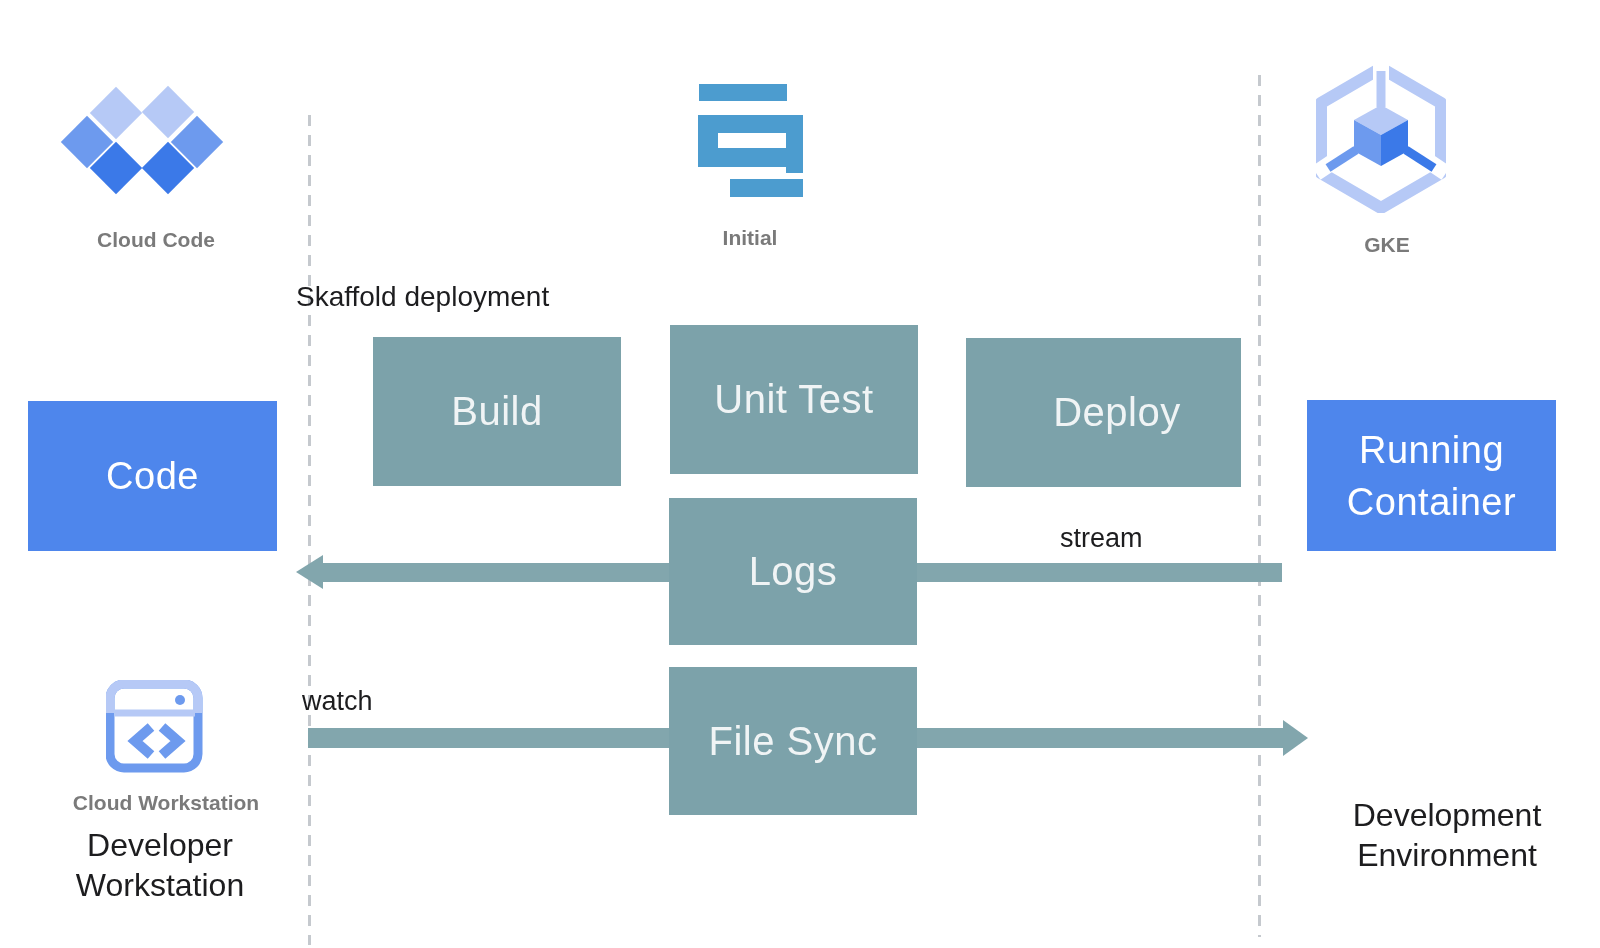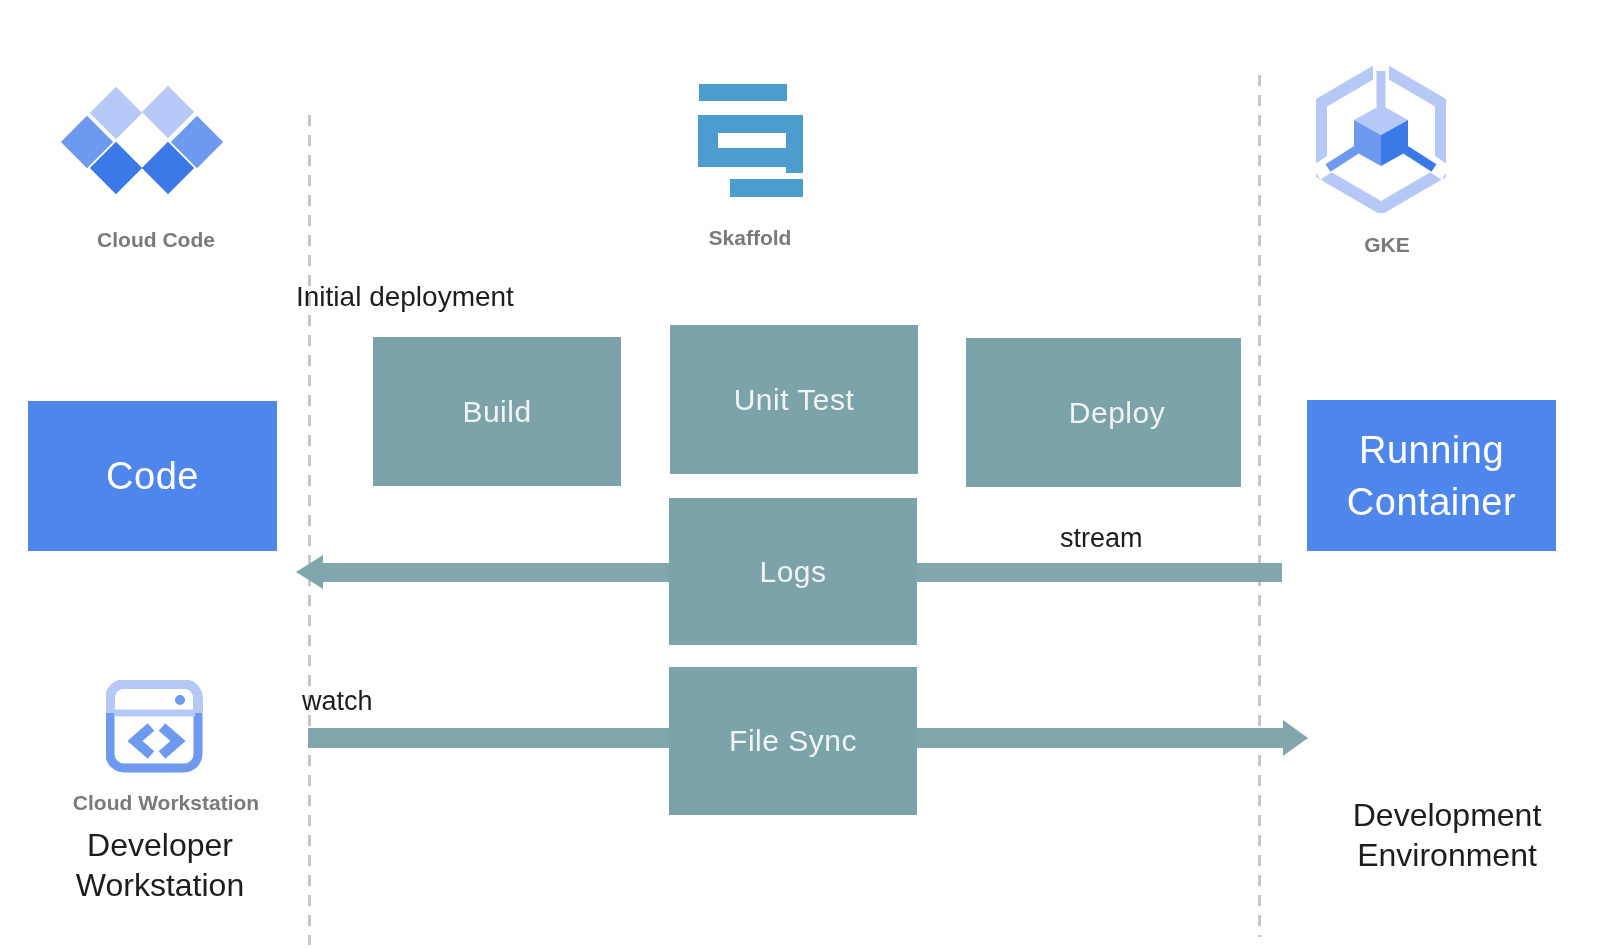--- a/index.html
+++ b/index.html
@@ -12,21 +12,21 @@
   
   .dash-line {
     position:absolute; width:3px;
     background:repeating-linear-gradient(to bottom, var(--dash-gray) 0 11px, transparent 11px 20px);
   }
 
   
   .teal-box {
     position:absolute; background:var(--teal);
     display:flex; align-items:center; justify-content:center;
-    color:var(--box-text); font-size:30px; letter-spacing:0.5px;
+    color:var(--box-text); font-size:40px; letter-spacing:0.5px;
   }
   .blue-box {
     position:absolute; background:var(--blue);
     display:flex; flex-direction:column; align-items:center; justify-content:center;
     color:#ffffff; font-size:38px; letter-spacing:0.5px; line-height:52px; text-align:center;
   }
 
   
   .band { position:absolute; background:var(--band); }
   .head-left {
@@ -94,37 +94,37 @@
   <div class="caption" style="left:56px; top:228px; width:200px;">Cloud Code</div>
 
   <svg class="abs" style="left:694px; top:80px;" width="114" height="122" viewBox="0 0 114 122">
     <rect class="sk-blue" x="5" y="4" width="88" height="17"></rect>
     <rect class="sk-blue" x="4" y="35" width="105" height="18"></rect>
     <rect class="sk-blue" x="4" y="35" width="20" height="52"></rect>
     <rect class="sk-blue" x="4" y="68" width="89" height="19"></rect>
     <rect class="sk-blue" x="92" y="35" width="17" height="58"></rect>
     <rect class="sk-blue" x="36" y="99" width="73" height="18"></rect>
   </svg>
-  <div class="caption" style="left:650px; top:226px; width:200px;">Skaffold</div>
+  <div class="caption" style="left:650px; top:226px; width:200px;">Initial</div>
 
   <svg class="abs" style="left:1316px; top:63px;" width="130" height="150" viewBox="0 0 130 150">
     <polygon class="gke-hex" points="65,5 125,40 125,110 65,145 5,110 5,40" stroke-width="12" stroke-linejoin="round"></polygon>
     <line class="white-ch" x1="65" y1="0" x2="65" y2="40" stroke-width="16"></line>
     <line class="white-ch" x1="36" y1="86" x2="0" y2="110" stroke-width="16"></line>
     <line class="white-ch" x1="94" y1="86" x2="130" y2="110" stroke-width="16"></line>
     <line class="gke-spoke-t" x1="65" y1="8" x2="65" y2="44" stroke-width="9"></line>
     <line class="gke-spoke-l" x1="40" y1="87" x2="12" y2="105" stroke-width="9"></line>
     <line class="gke-spoke-r" x1="90" y1="87" x2="118" y2="105" stroke-width="9"></line>
     <polygon class="gke-top" points="65,42 92,57 65,72 38,57"></polygon>
     <polygon class="gke-left" points="38,57 65,72 65,103 38,88"></polygon>
     <polygon class="gke-right" points="92,57 65,72 65,103 92,88"></polygon>
   </svg>
   <div class="caption" style="left:1287px; top:233px; width:200px;">GKE</div>
 
-  <div class="black-label" style="left:296px; top:281px;">Initial deployment</div>
+  <div class="black-label" style="left:296px; top:281px;">Skaffold deployment</div>
 
   <div class="blue-box" style="left:28px; top:401px; width:249px; height:150px;">
     <span>Code</span>
   </div>
   <div class="teal-box" style="left:373px; top:337px; width:248px; height:149px;">
     <span>Build</span>
   </div>
   <div class="teal-box" style="left:670px; top:325px; width:248px; height:149px;">
     <span>Unit Test</span>
   </div>

